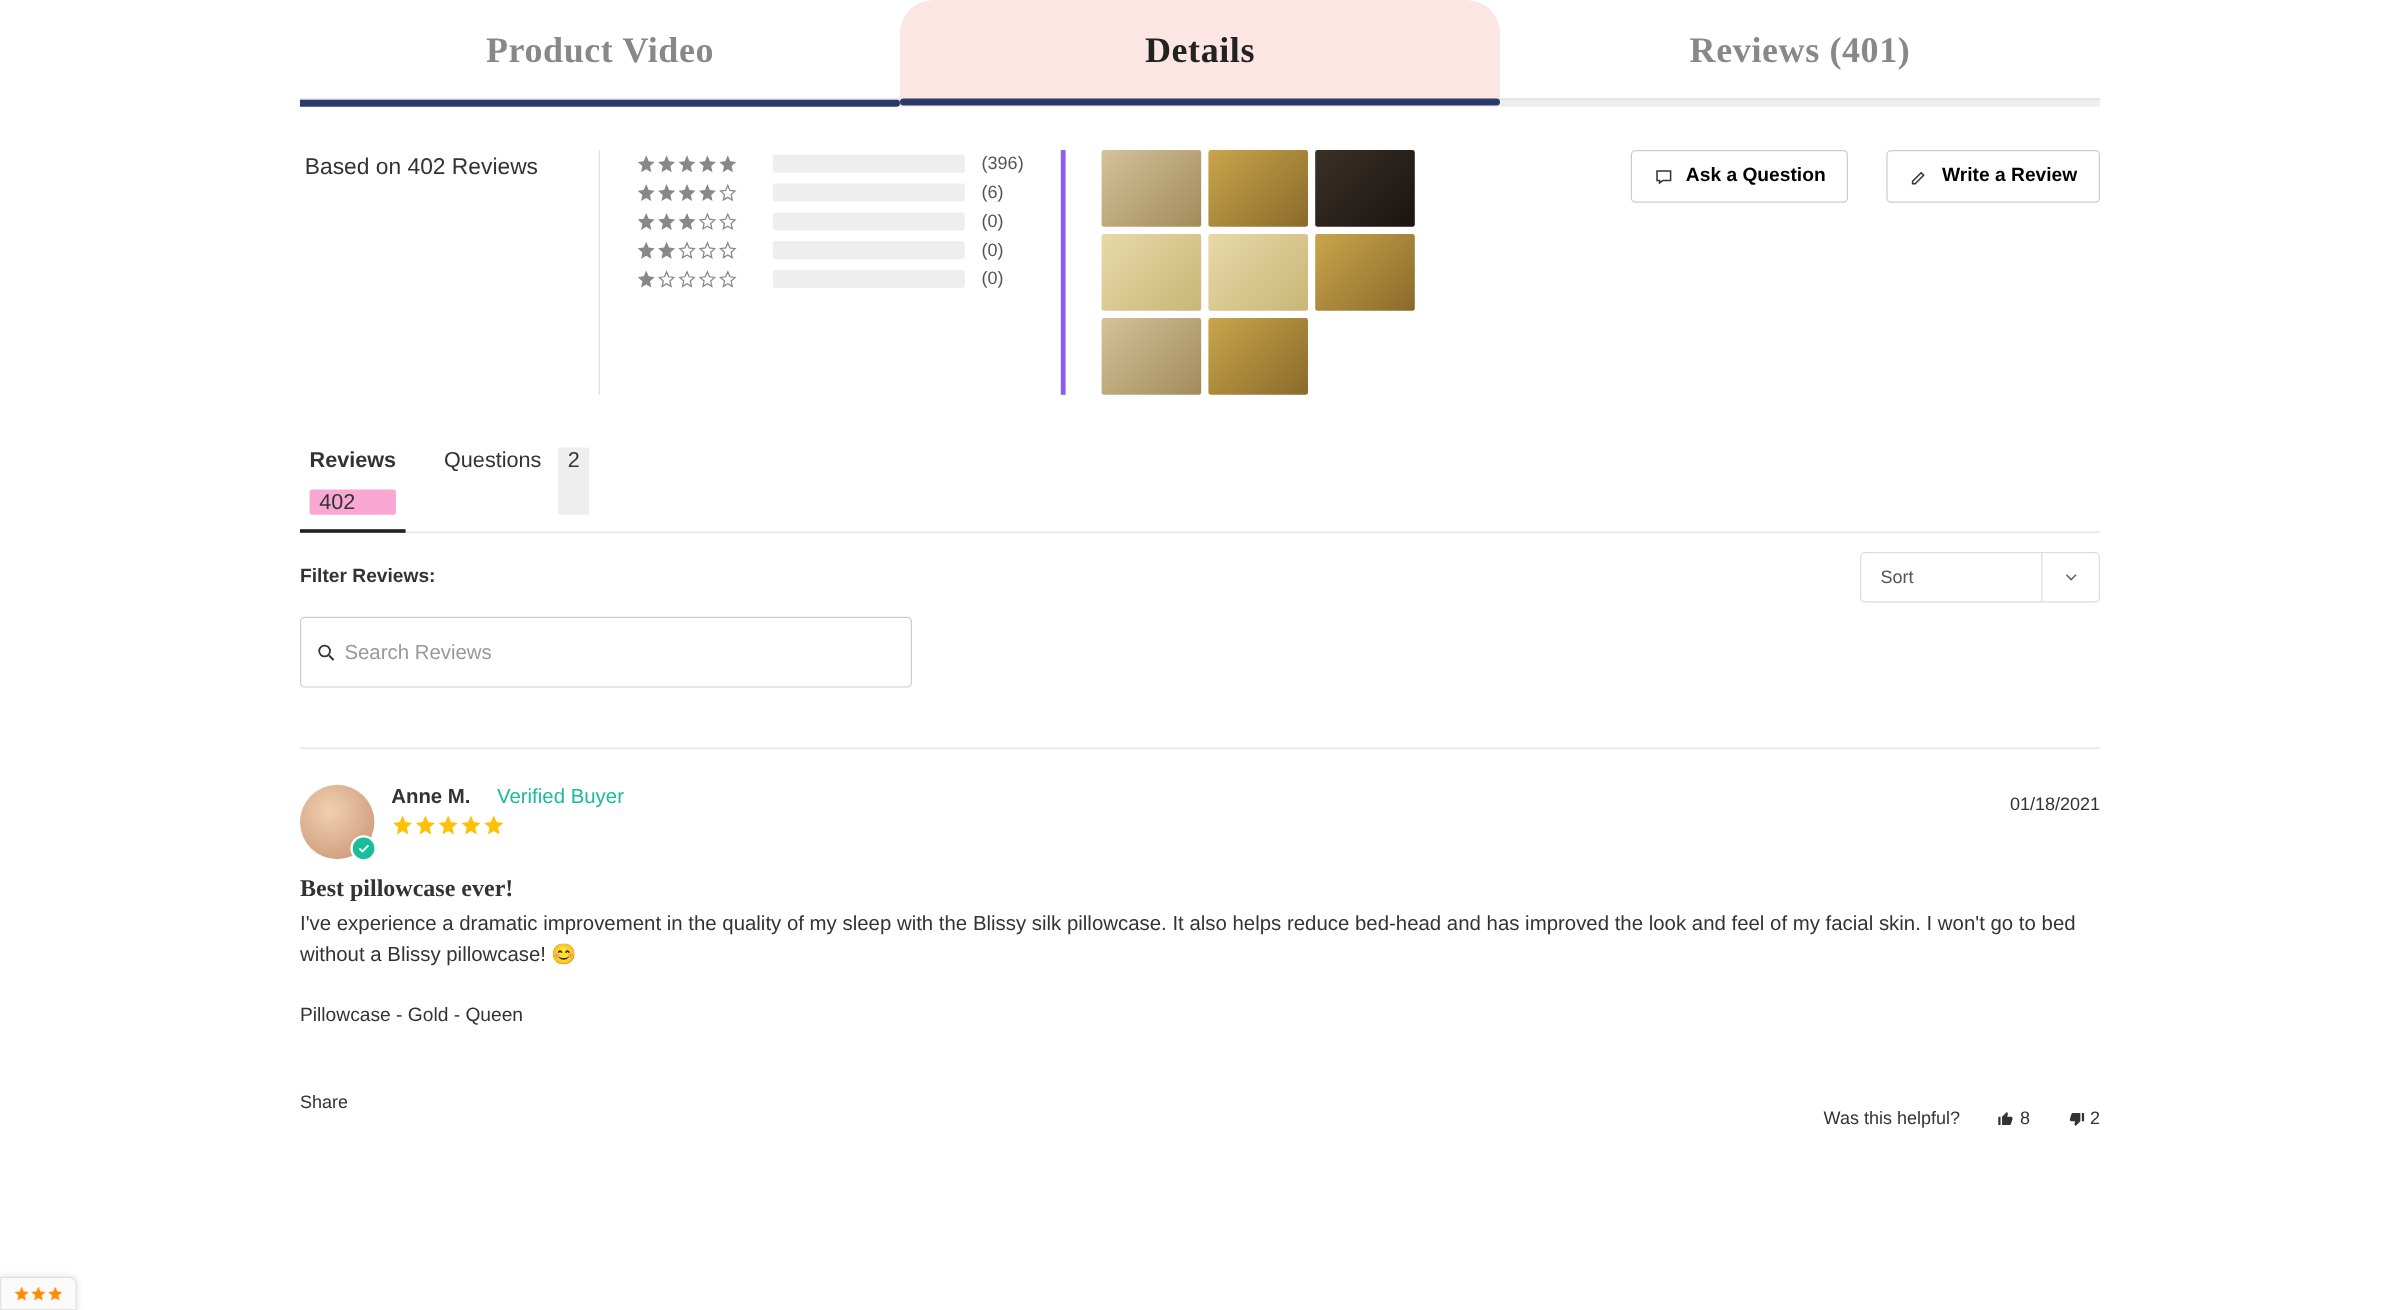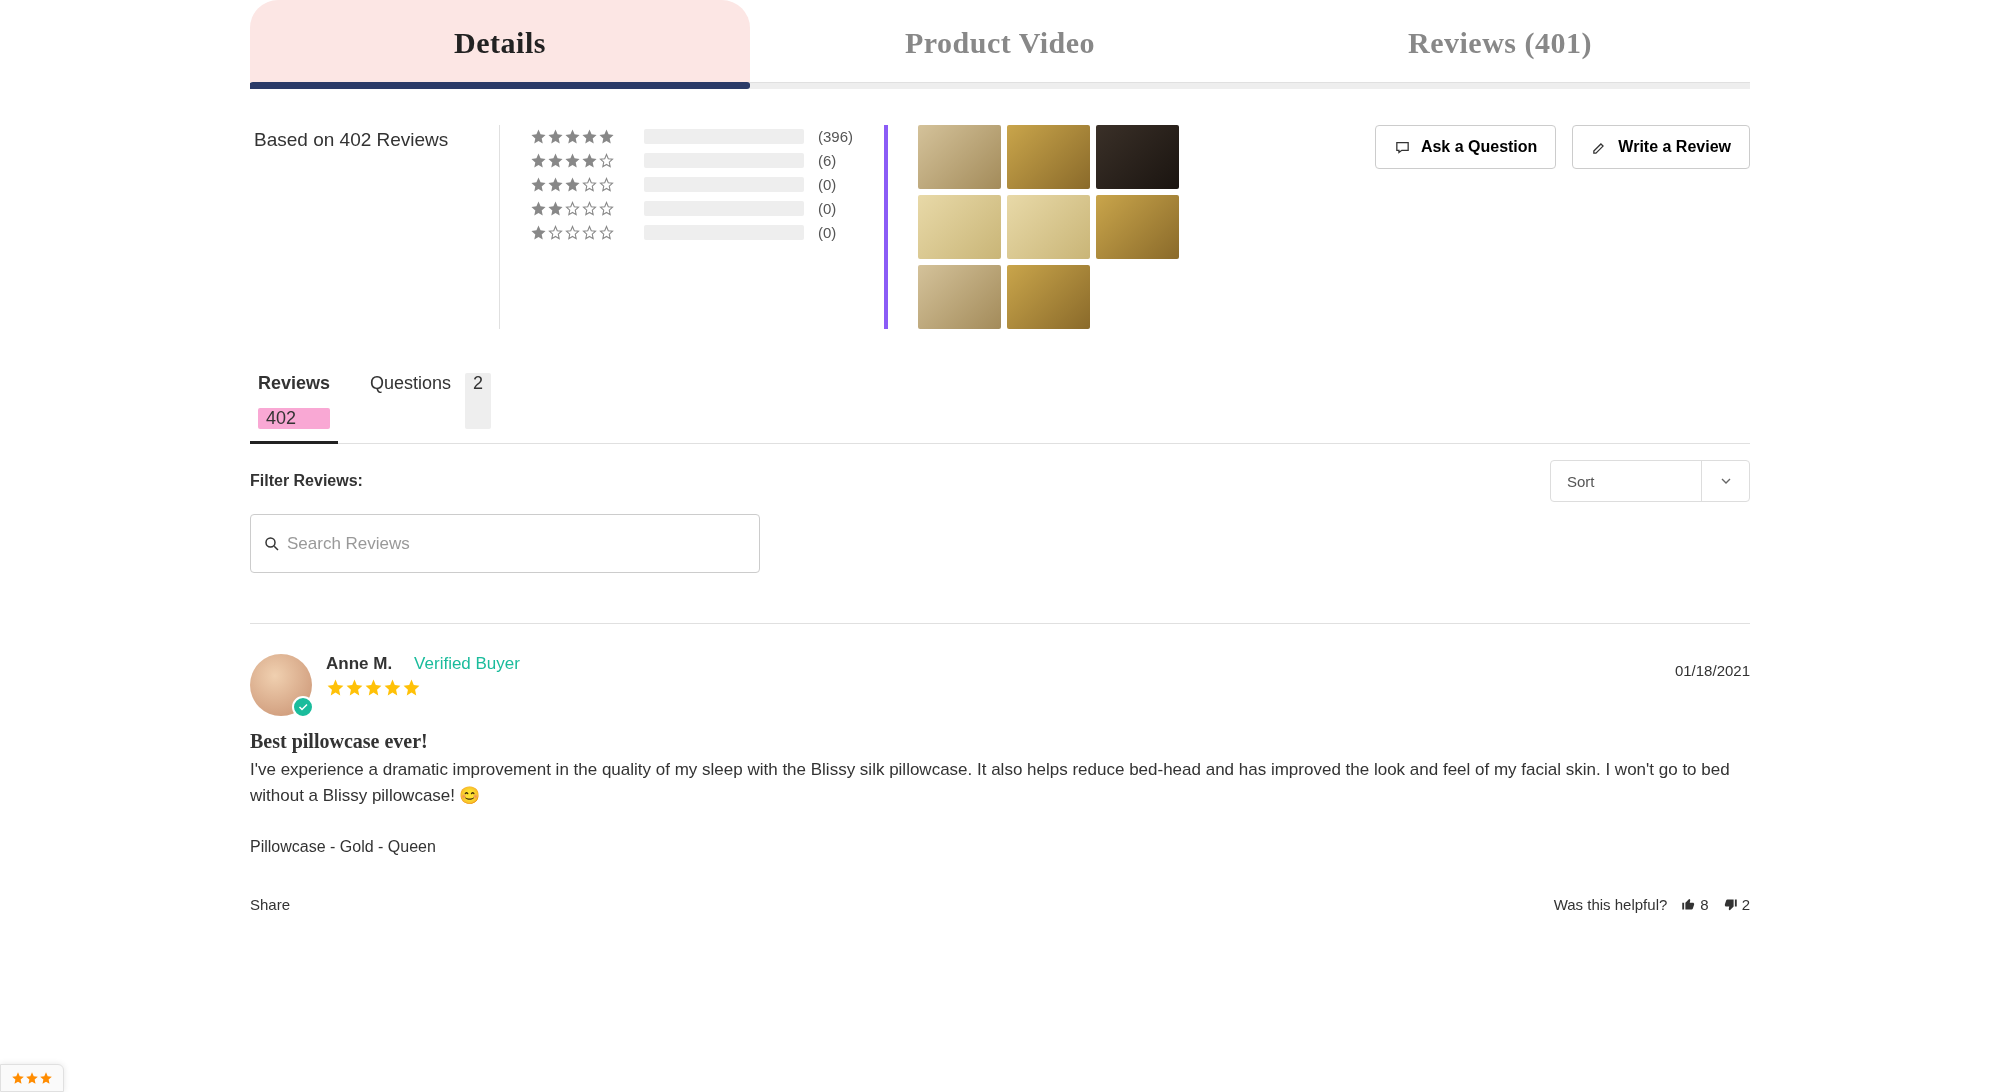--- a/index.html
+++ b/index.html
@@ -136,21 +136,21 @@
     width: 83px; height: 64px;
     background: linear-gradient(135deg, #c9a54b, #8a6a2a);
     border-radius: 2px;
   }
   .thumb.alt1 { background: linear-gradient(135deg, #d4c29a, #a38b5a); }
   .thumb.alt2 { background: linear-gradient(135deg, #3a3028, #1a1410); }
   .thumb.alt3 { background: linear-gradient(135deg, #e8d9a8, #c9b577); }
   .actions {
     margin-left: auto;
     display: flex;
-    gap: 16px;
+    gap: 32px;
     align-items: flex-start;
   }
   .btn {
     border: 1px solid #ccc;
     background: #fff;
     padding: 12px 18px;
     font-size: 16px;
     font-weight: 700;
     border-radius: 4px;
     display: flex;
@@ -310,21 +310,21 @@
     font-size: 16px;
   }
   .review-foot {
     display: flex;
     justify-content: space-between;
     align-items: center;
     margin-top: 40px;
     font-size: 15px;
   }
   .share { color: #333; }
-  .helpful { display: flex; gap: 14px; align-items: center; }
+  .helpful { display: flex; gap: 31px; align-items: center; margin-top: 28px; }
   .vote { display: flex; gap: 4px; align-items: center; cursor: pointer; }
   .vote svg { width: 15px; height: 15px; }
   
   .corner-badge {
     position: fixed;
     left: 0; bottom: 0;
     background: #fafafa;
     border: 1px solid #e0e0e0;
     border-radius: 0 6px 0 0;
     padding: 6px 10px;
@@ -372,22 +372,22 @@
     </symbol>
     <symbol id="thumb-down" viewBox="0 0 24 24">
       <path fill="#333" d="M22 4h-3v11h3zM3 13c0 1 .8 2 2 2h5l-.8 4c-.1.6.2 1.2.7 1.6L11 21l6-6V4H7c-.8 0-1.5.5-1.8 1.2l-2 6c-.1.3-.2.6-.2.8z"></path>
     </symbol>
   </defs>
 </svg>
 
 <div class="page">
 
   <div class="tabs">
+    <div class="tab">Product Video</div>
     <div class="tab active">Details</div>
-    <div class="tab">Product Video</div>
     <div class="tab">Reviews (401)</div>
   </div>
   <div class="tab-underline">
       <div class="active-bar"></div>
     </div>
 
   <div class="summary">
     <div class="summary-left">
       <div class="based">Based on 402 Reviews</div>
     </div>

